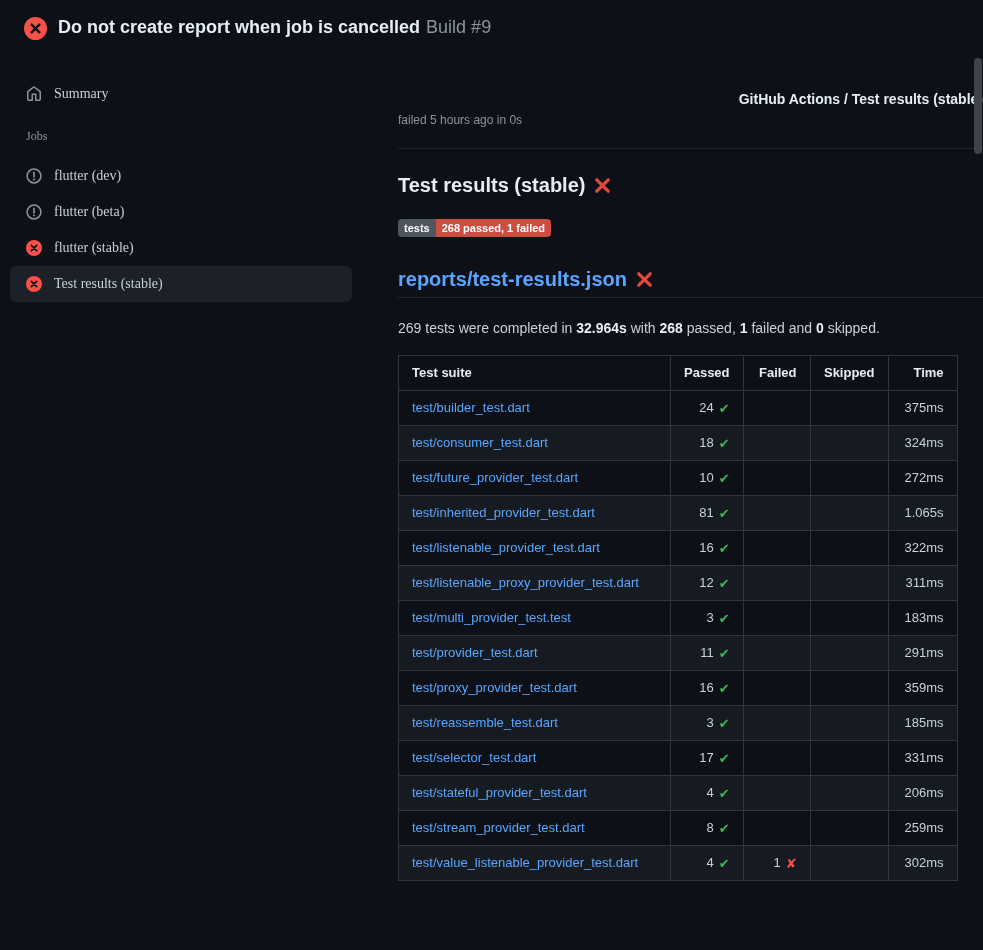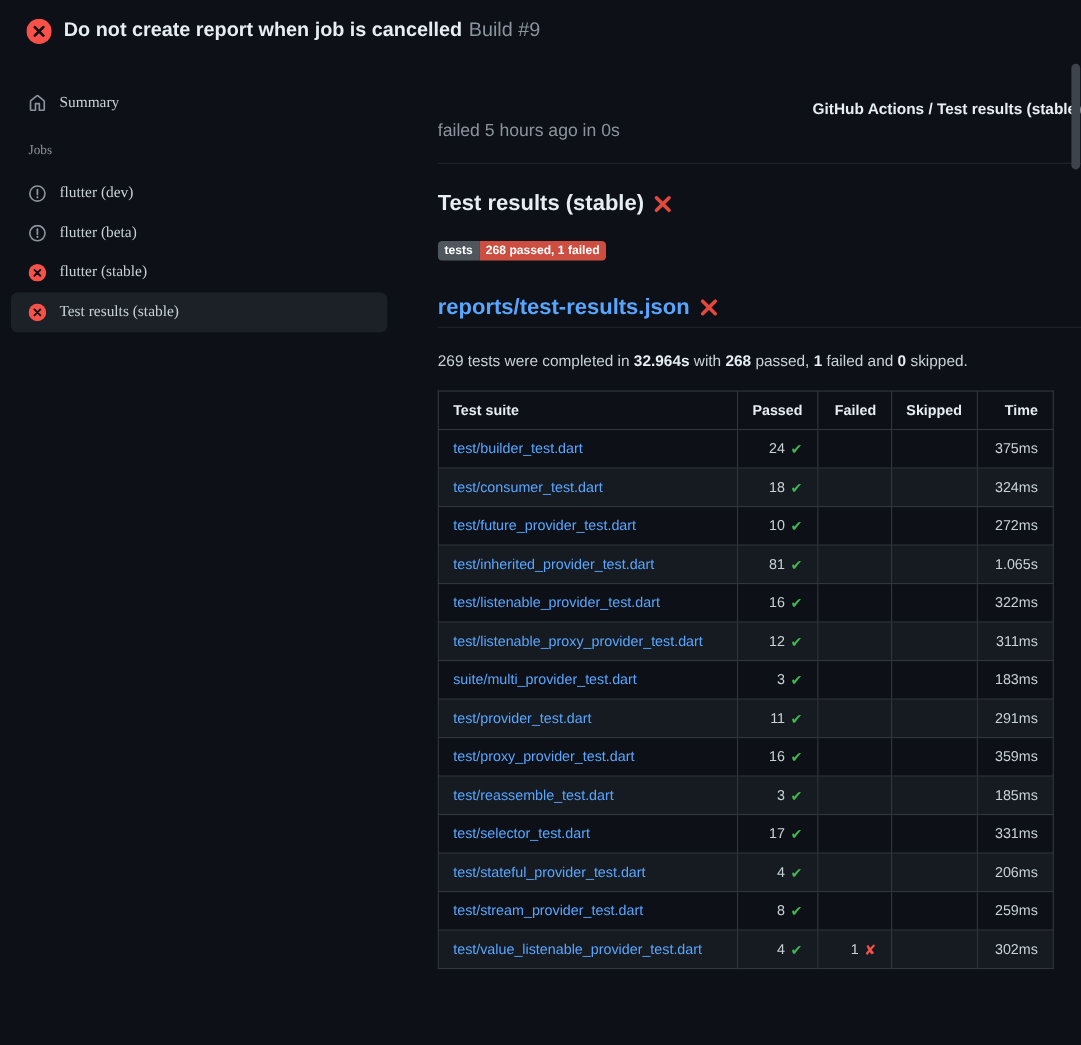--- a/index.html
+++ b/index.html
@@ -30,21 +30,21 @@
   .side-item.selected{background:var(--bg-selected);}
   .side-label{white-space:nowrap;overflow:hidden;text-overflow:ellipsis;}
   .jobs-heading{margin-top:12px;padding:6px 16px;font-size:12px;color:var(--text-muted);line-height:16px;}
   .jobs-list{margin-top:8px;display:flex;flex-direction:column;}
   .side-item .icon-failed,.side-item .icon-neutral{display:none;line-height:0;}
   .side-item[data-status="failed"] .icon-failed{display:inline-flex;}
   .side-item[data-status="neutral"] .icon-neutral{display:inline-flex;}
   
   .main{flex:1;min-width:0;padding:34px 0 0 38px;}
   .check-title{font-size:14px;font-weight:700;color:var(--text-bright);line-height:18px;text-align:right;}
-  .check-meta{margin-top:4px;font-size:16px;color:var(--text-muted);line-height:16px;}
+  .check-meta{margin-top:4px;font-size:12px;color:var(--text-muted);line-height:16px;}
   .check-divider{border-bottom:1px solid var(--border-muted);margin-top:20px;}
   .section-title{margin-top:24px;display:flex;align-items:center;gap:9px;
     font-size:20px;font-weight:700;color:var(--text-bright);line-height:24px;}
   .badge{margin-top:22px;display:inline-flex;font-size:11px;font-weight:600;line-height:12px;
     border-radius:4px;overflow:hidden;color:#ffffff;}
   .badge-label{background:var(--badge-gray);padding:3px 6px;}
   .badge-value{background:var(--badge-red);padding:3px 6px;}
   .report-title{display:flex;align-items:center;gap:9px;margin-top:30px;padding-bottom:5px;
     border-bottom:1px solid var(--border-muted);font-size:20px;font-weight:700;line-height:25px;}
   .report-link{color:var(--link-blue);text-decoration:none;}
@@ -275,21 +275,21 @@
                 </td>
     <td class="cell-num cell-failed col-failed empty">
                   <span class="cell-flex"></span>
                 </td>
     <td class="cell-num cell-skipped col-skipped empty">
                   <span class="cell-flex"></span>
                 </td>
     <td class="cell-time col-time">311ms</td>
   </tr>
               <tr>
-    <td class="col-suite"><a href="#" class="suite-link">suite/multi_provider_test.dart</a></td>
+    <td class="col-suite"><a href="#" class="suite-link">test/multi_provider_test.test</a></td>
     <td class="cell-num cell-passed col-passed">
                   <span class="cell-flex">
                     <span class="num">3</span>
                     <span class="mark check">✔</span>
                   </span>
                 </td>
     <td class="cell-num cell-failed col-failed empty">
                   <span class="cell-flex"></span>
                 </td>
     <td class="cell-num cell-skipped col-skipped empty">

